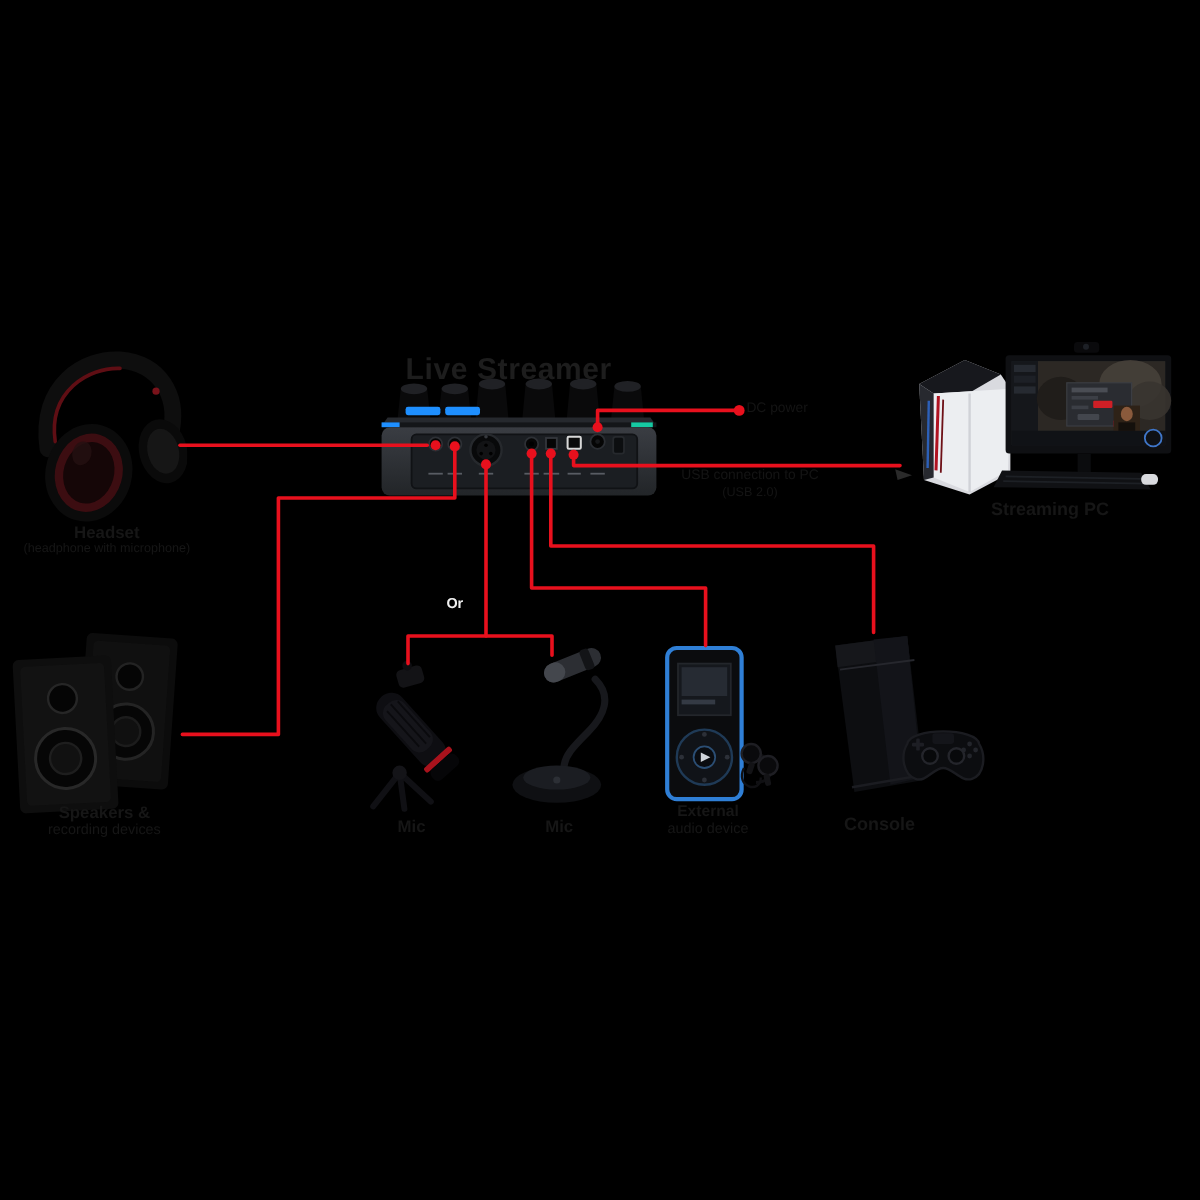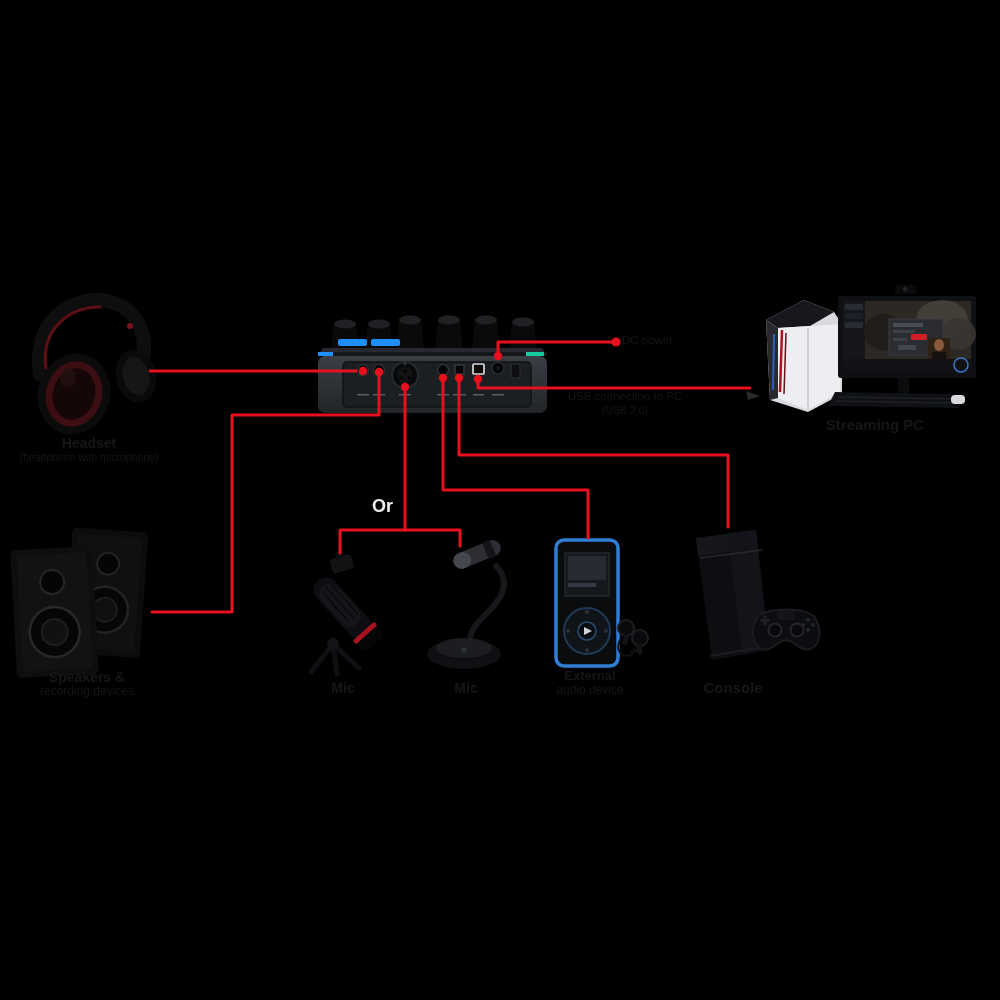--- a/index.html
+++ b/index.html
@@ -18,21 +18,21 @@
   }
   .abs{position:absolute}
   .lbl{position:absolute;color:var(--label-dim);line-height:1.15;text-align:center}
   .lbl .l1{font-weight:bold;display:block}
   .lbl .l2{display:block}
   .title{
     position:absolute;left:338px;top:294px;width:200px;
     font-size:25px;font-weight:bold;color:#1d1d1d;letter-spacing:.5px;text-align:left;
   }
   .or-label{
-    position:absolute;left:372px;top:496px;font-size:18px;font-weight:bold;
+    position:absolute;left:372px;top:496px;font-size:12px;font-weight:bold;
     color:var(--label-bright);
   }
   .note{position:absolute;color:#141414;text-align:center;line-height:1.2}
   svg{display:block}
 </style>
 </head>
 <body>
 
 <div class="canvas">
 
@@ -167,20 +167,21 @@
         <rect x="42" y="86" width="12" height="1.5"></rect>
           <rect x="58" y="86" width="12" height="1.5"></rect>
         <rect x="84" y="86" width="12" height="1.5"></rect>
           <rect x="122" y="86" width="12" height="1.5"></rect>
         <rect x="138" y="86" width="13" height="1.5"></rect>
           <rect x="158" y="86" width="11" height="1.5"></rect>
         <rect x="177" y="86" width="12" height="1.5"></rect>
       </g>
     </svg>
   </div>
+  <div class="title">Live Streamer</div>
 
   <div class="abs" style="left:752px;top:272px">
     <svg width="240" height="160" viewBox="0 0 240 160">
       <g>
         <path d="M14,48 L52,28 L82,40 L90,52 L90,122 L56,140 L18,128 Z" fill="#d9dadf"></path>
         <path d="M14,48 L52,28 L82,40 L58,54 L26,56 Z" fill="#17181d"></path>
         <path d="M26,56 L90,52 L88,120 L56,138 L26,126 Z" fill="#eceef1"></path>
         <path d="M14,48 L26,56 L26,126 L18,128 Z" fill="#27292f"></path>
         <path d="M30,58 L28,120" stroke="#b01320" stroke-width="2.5" fill="none"></path>
         <path d="M34,61 L32,122" stroke="#6e1017" stroke-width="1.5" fill="none"></path>

